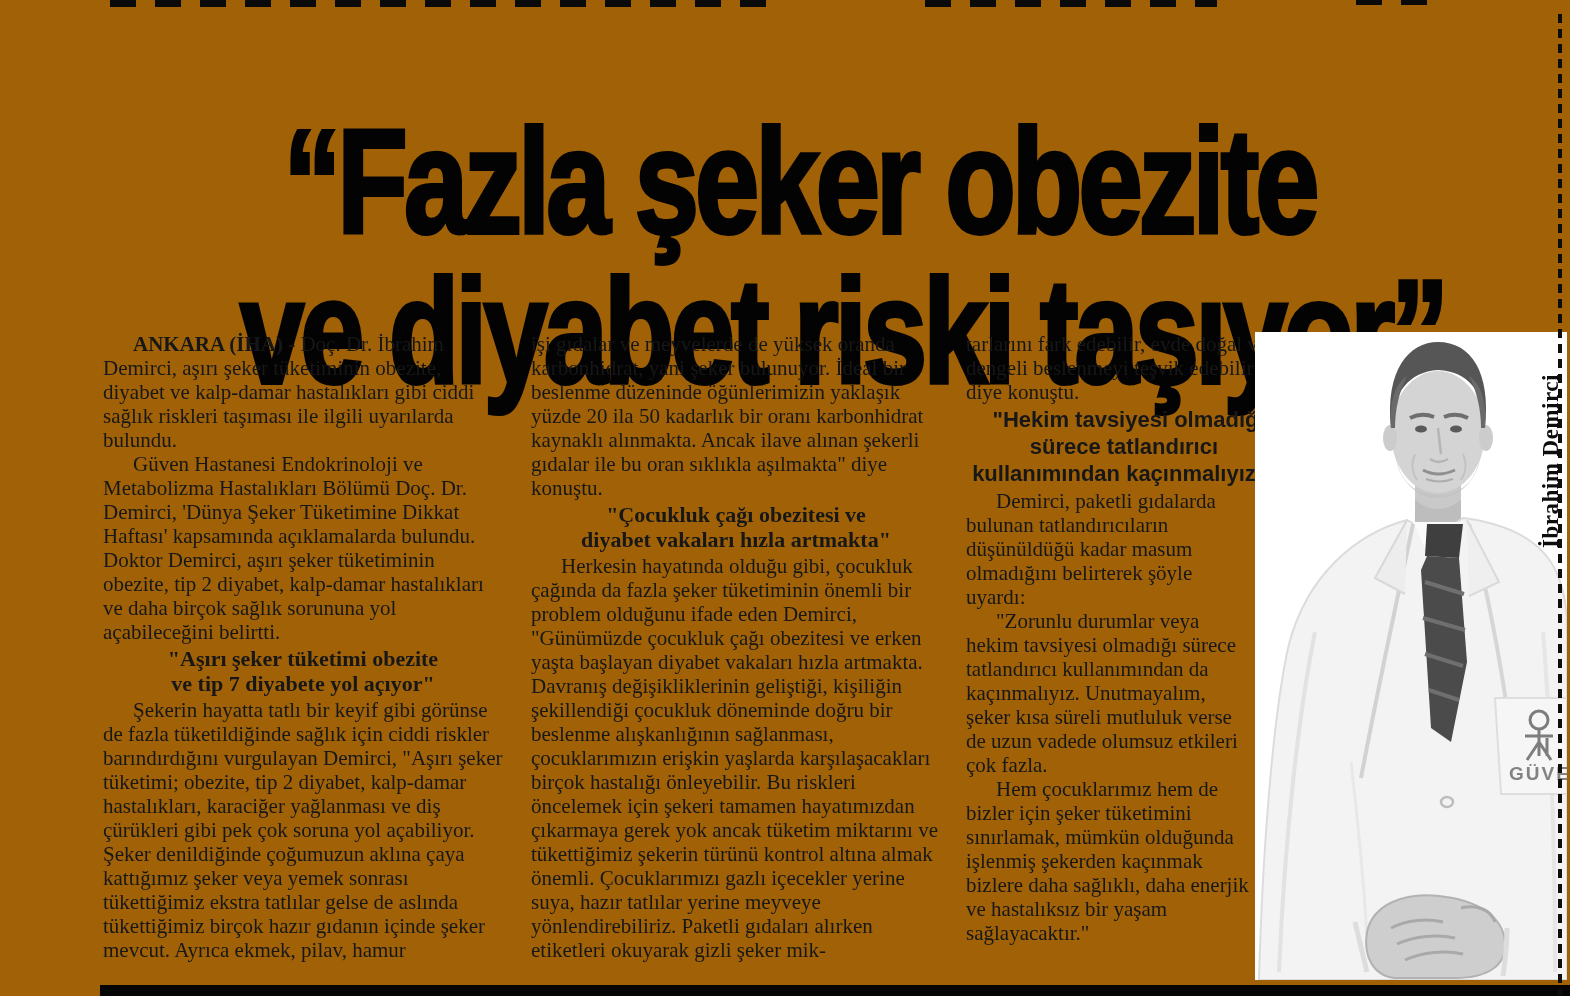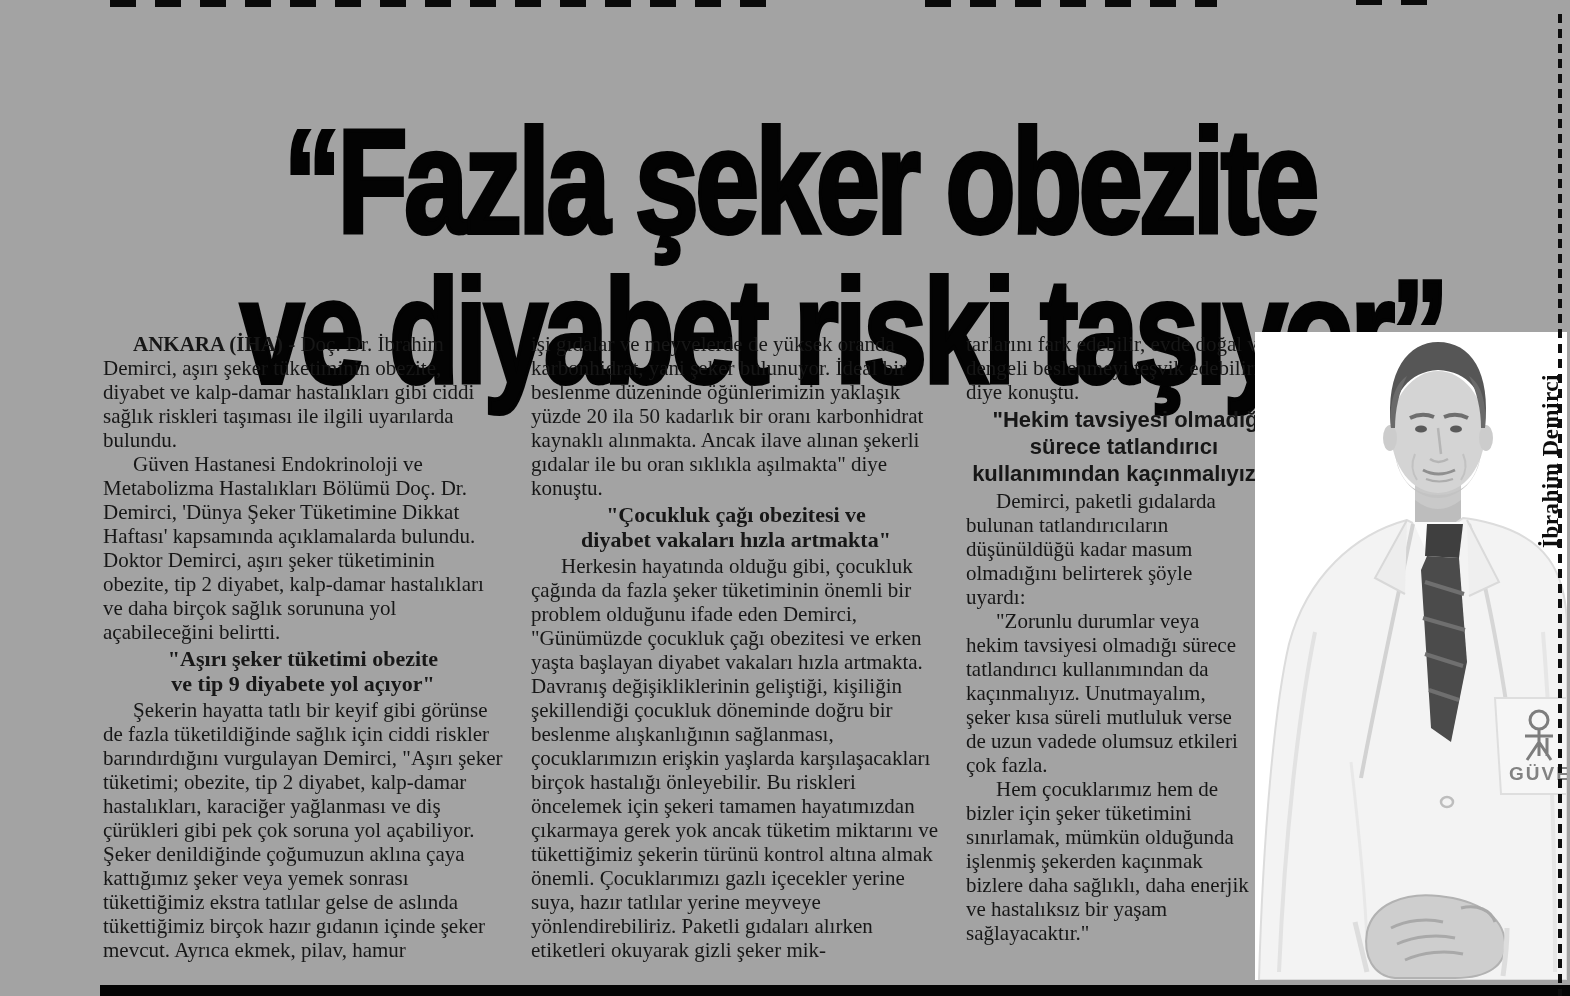--- a/index.html
+++ b/index.html
@@ -1,19 +1,19 @@
 <!DOCTYPE html>
 <html><head>
 <meta charset="utf-8">
 <style>
   html,body{margin:0;padding:0;background:#e8e8e8;}
   .page{
     position:relative;
     width:1570px;height:996px;
-    background:#a3a3a3;
+    background:#a16207;
     overflow:hidden;
     font-family:"Liberation Serif", serif;
     color:#171717;
   }
   
   .frag{position:absolute;top:0;height:7px;background:repeating-linear-gradient(90deg,#0a0a0a 0 26px,transparent 26px 45px);}
   .frag.left{left:110px;width:672px;}
   .frag.right{left:925px;width:292px;}
   .frag.far{left:1356px;width:84px;height:5px;}
 
@@ -104,21 +104,21 @@
     <span class="hl-line">ve diyabet riski taşıyor”</span>
   </h1>
 
   <div class="columns">
 
     <div class="col c1">
       <p class="para"><span class="lead">ANKARA (İHA) - </span><span>Doç. Dr. İbrahim Demirci, aşırı şeker tüketiminin obezite, diyabet ve kalp-damar hastalıkları gibi ciddi sağlık riskleri taşıması ile ilgili uyarılarda bulundu.</span></p>
       <p class="para">Güven Hastanesi Endokrinoloji ve Metabolizma Hastalıkları Bölümü Doç. Dr. Demirci, 'Dünya Şeker Tüketimine Dikkat Haftası' kapsamında açıklamalarda bulundu. Doktor Demirci, aşırı şeker tüketiminin obezite, tip 2 diyabet, kalp-damar hastalıkları ve daha birçok sağlık sorununa yol açabileceğini belirtti.</p>
       <h3 class="subhead">
         <span class="sh-line">"Aşırı şeker tüketimi obezite</span>
-        <span class="sh-line">ve tip 9 diyabete yol açıyor"</span>
+        <span class="sh-line">ve tip 7 diyabete yol açıyor"</span>
       </h3>
       <p class="para">Şekerin hayatta tatlı bir keyif gibi görünse de fazla tüketildiğinde sağlık için ciddi riskler barındırdığını vurgulayan Demirci, "Aşırı şeker tüketimi; obezite, tip 2 diyabet, kalp-damar hastalıkları, karaciğer yağlanması ve diş çürükleri gibi pek çok soruna yol açabiliyor. Şeker denildiğinde çoğumuzun aklına çaya kattığımız şeker veya yemek sonrası tükettiğimiz ekstra tatlılar gelse de aslında tükettiğimiz birçok hazır gıdanın içinde şeker mevcut. Ayrıca ekmek, pilav, hamur</p>
     </div>
 
     <div class="col c2">
       <p class="para cont">işi gıdalar ve meyvelerde de yüksek oranda karbonhidrat, yani şeker bulunuyor. İdeal bir beslenme düzeninde öğünlerimizin yaklaşık yüzde 20 ila 50 kadarlık bir oranı karbonhidrat kaynaklı alınmakta. Ancak ilave alınan şekerli gıdalar ile bu oran sıklıkla aşılmakta" diye konuştu.</p>
       <h3 class="subhead">
         <span class="sh-line">"Çocukluk çağı obezitesi ve</span>
         <span class="sh-line">diyabet vakaları hızla artmakta"</span>
       </h3>

